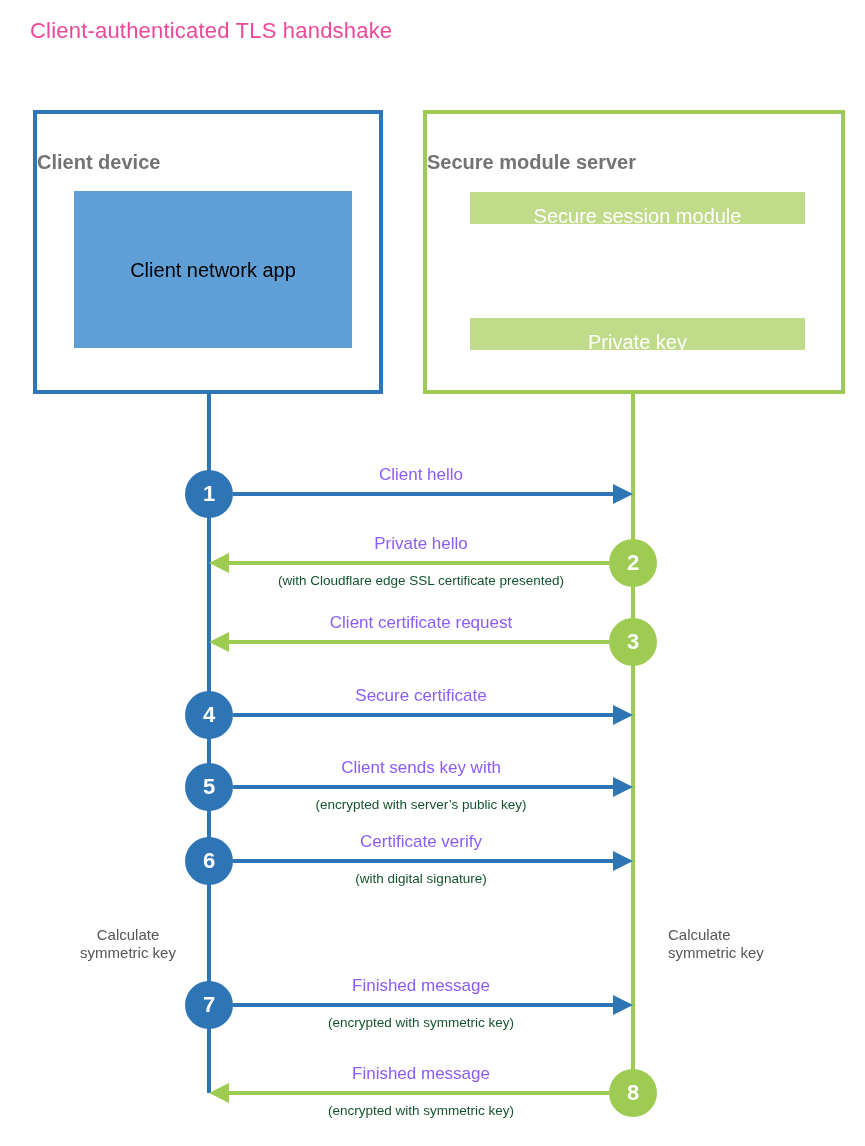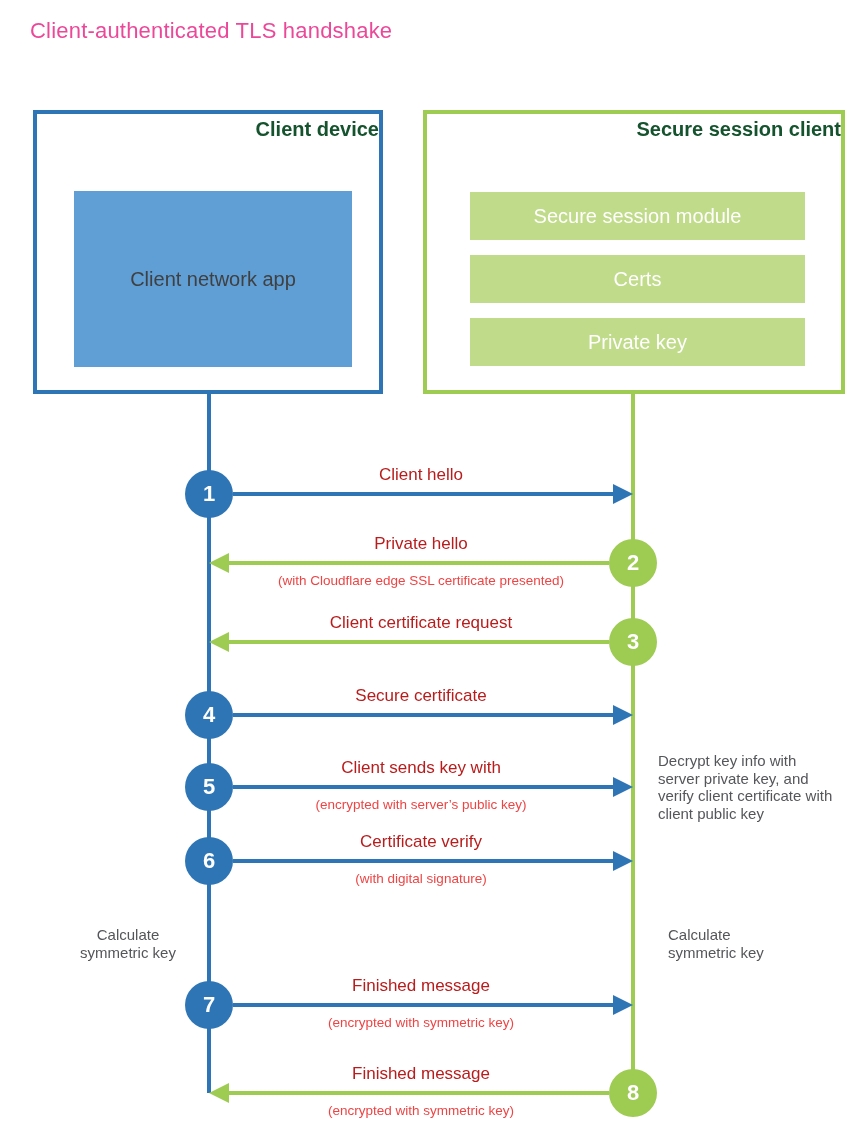--- a/index.html
+++ b/index.html
@@ -6,45 +6,45 @@
   body { background:#ffffff; font-family:"Liberation Sans","DejaVu Sans",sans-serif; }
   .canvas { position:relative; width:865px; height:1146px; background:#ffffff; overflow:hidden; }
 
   .page-title { position:absolute; left:30px; top:18px; font-size:22px; font-weight:300;
                 color:#ec4899; letter-spacing:0.2px; }
 
   
   .actor-box { position:absolute; top:110px; height:284px; background:#fff; }
   .client-box { left:33px;  width:350px; border:4px solid #2e75b6; }
   .server-box { left:423px; width:422px; border:4px solid #9ecb52; }
-  .box-title { margin-top:4px; text-align:right; font-size:20px; font-weight:bold; color:#14532d; }
+  .box-title { margin-top:37px; text-align:left; font-size:20px; font-weight:bold; color:#737373; }
 
-  .client-app { position:absolute; left:37px; top:77px; width:278px; height:176px;
-                background:#5f9fd6; color:#404040; font-size:20px;
+  .client-app { position:absolute; left:37px; top:77px; width:278px; height:157px;
+                background:#5f9fd6; color:#000000; font-size:20px;
                 display:flex; align-items:center; justify-content:center; text-align:center; }
   .client-app span { display:block; max-width:175px; line-height:26px; }
 
-  .server-bar { position:absolute; left:43px; width:335px; height:48px; background:#c0db8a;
+  .server-bar { position:absolute; left:43px; width:335px; height:32px; background:#c0db8a;
                 color:#fff; font-size:20px; text-align:center; line-height:48px; }
   .bar-1 { top:78px; } .bar-2 { top:141px; } .bar-3 { top:204px; }
 
   
   .lifeline { position:absolute; top:392px; width:4px; height:701px; }
   .lifeline-client { left:207px; background:#2e75b6; }
   .lifeline-server { left:631px; background:#9ecb52; }
 
   
   .step { position:absolute; left:0; width:865px; height:0; }
   .s1{top:494px} .s2{top:563px} .s3{top:642px} .s4{top:715px}
   .s5{top:787px} .s6{top:861px} .s7{top:1005px} .s8{top:1093px}
 
   .step .label { position:absolute; left:209px; width:424px; bottom:9px;
-                 text-align:center; font-size:17px; color:#b91c1c; }
+                 text-align:center; font-size:17px; color:#8b5cf6; }
   .step .sub   { position:absolute; left:209px; width:424px; top:10px;
-                 text-align:center; font-size:13.5px; color:#ef4444; }
+                 text-align:center; font-size:13.5px; color:#14532d; }
 
   .step .line { position:absolute; top:-2px; height:4px; }
   .step.dir-right .line { left:233px; width:380px; background:#2e75b6; }
   .step.dir-left  .line { left:229px; width:380px; background:#9ecb52; }
 
   .step .head { position:absolute; top:-10px; width:0; height:0;
                 border-top:10px solid transparent; border-bottom:10px solid transparent; }
   .step.dir-right .head { left:613px; border-left:20px solid #2e75b6; }
   .step.dir-left  .head { left:209px; border-right:20px solid #9ecb52; }
 
@@ -68,23 +68,22 @@
   <div class="page-title">Client-authenticated TLS handshake</div>
 
   <div class="actor-box client-box">
     <div class="box-title">Client device</div>
     <div class="client-app">
       <span>Client network app</span>
     </div>
   </div>
 
   <div class="actor-box server-box">
-    <div class="box-title">Secure session client</div>
+    <div class="box-title">Secure module server</div>
     <div class="server-bar bar-1">Secure session module</div>
-    <div class="server-bar bar-2">Certs</div>
     <div class="server-bar bar-3">Private key</div>
   </div>
 
   <div class="lifeline lifeline-client"></div>
   <div class="lifeline lifeline-server"></div>
 
   <div class="step s1 side-client dir-right">
     <div class="label">Client hello</div>
     <div class="line"></div>
     <div class="head"></div>
@@ -138,17 +137,16 @@
   </div>
 
   <div class="step s8 side-server dir-left">
     <div class="label">Finished message</div>
     <div class="line"></div>
     <div class="head"></div>
     <div class="circle">8</div>
     <div class="sub">(encrypted with symmetric key)</div>
   </div>
 
-  <div class="note note-decrypt">Decrypt key info with server private key, and verify client certificate with client public key</div>
   <div class="note note-calc-left">Calculate symmetric key</div>
   <div class="note note-calc-right">Calculate symmetric key</div>
 
 </div>
 
 </body></html>

